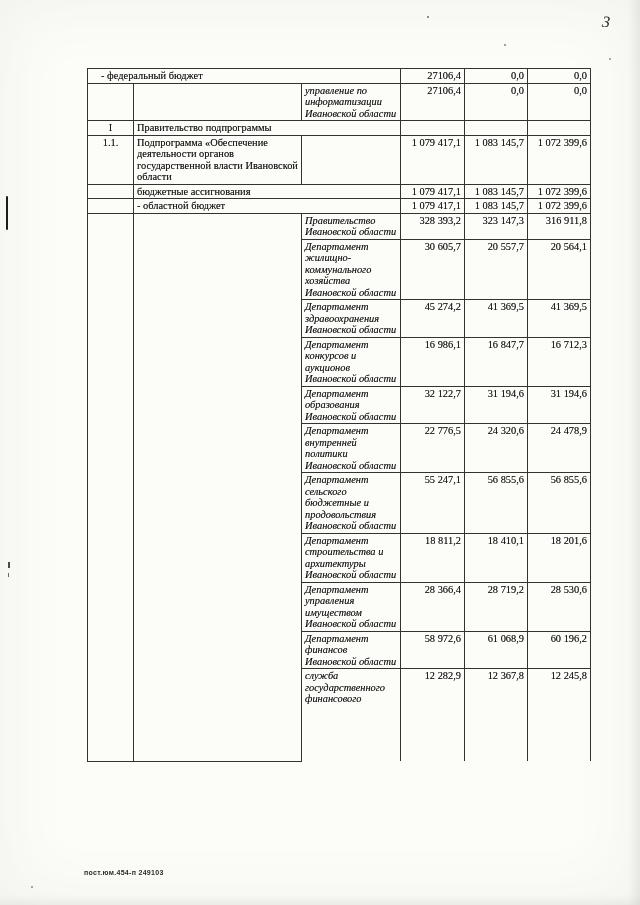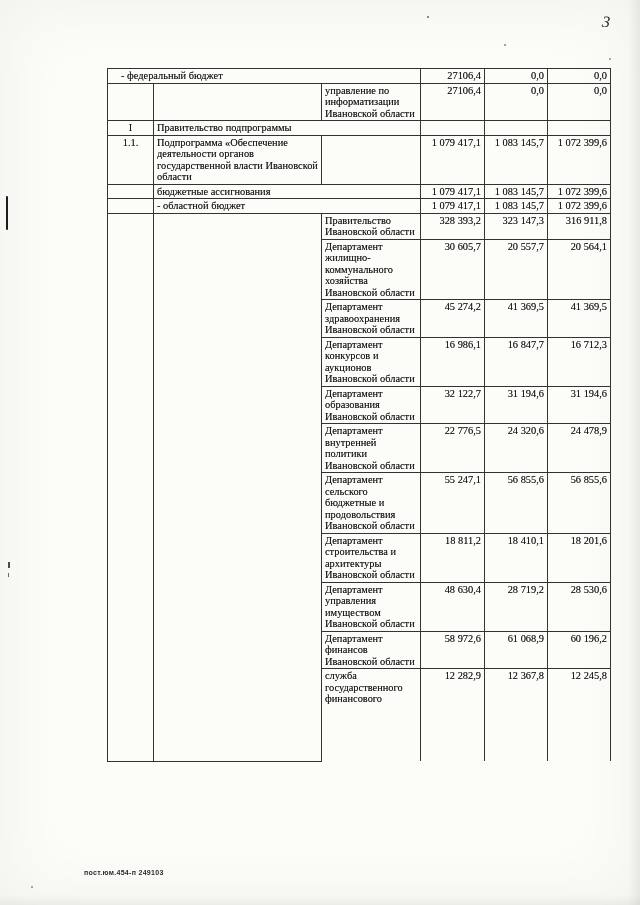--- a/index.html
+++ b/index.html
@@ -23,40 +23,40 @@
     position: absolute; left: 0; bottom: 0; width: 100%; height: 10px;
     background: linear-gradient(to bottom, rgba(0,0,0,0), rgba(60,60,55,.06));
   }
   .page-number {
     position: absolute; left: 602px; top: 13px;
     font-size: 16px; font-style: italic; color: #1f1f1f;
     transform: rotate(4deg);
   }
   .table-wrap {
     position: absolute; left: 87px; top: 68px;
-    width: 506px; height: 792px; overflow: hidden; margin-left: 20px;
+    width: 506px; height: 792px; overflow: hidden;
   }
   table.budget {
     border-collapse: collapse; table-layout: fixed;
     width: 503px;
     font-size: 10.4px; line-height: 11.5px;
     color: #141414;
     text-shadow: 0 0 0.4px rgba(20,20,20,.55);
   }
   table.budget td {
     border: 1px solid #35332f;
     padding: 1px 3px;
     vertical-align: top;
     overflow: hidden;
     word-wrap: break-word;
   }
   td.cell-num  { text-align: center; }
   td.cell-desc { padding: 1px 4px 1px 6px; }
   td.cell-desc.indent { padding-left: 13px; }
-  td.cell-org  { padding: 1px 4px 1px 5px; }
+  td.cell-org  { padding: 1px 4px 1px 5px; font-style: italic; }
   td.cell-val  { text-align: right; vertical-align: middle; white-space: nowrap; padding: 1px 1px; }
   td.no-bottom { border-bottom: none; }
   tr:last-child td { border-bottom: none; height: 90px; }
   .footer-note {
     position: absolute; left: 84px; top: 869px;
     font-family: "Liberation Sans", "DejaVu Sans", sans-serif;
     font-size: 7px; font-weight: bold; letter-spacing: .3px;
     color: #2b2b2b;
   }
   .artifact { position: absolute; background: #1c1c1c; }
@@ -171,21 +171,21 @@
             <td class="cell-val">56 855,6</td>
           </tr>
           <tr>
             <td class="cell-org">Департамент строительства и архитектуры Ивановской области</td>
             <td class="cell-val">18 811,2</td>
             <td class="cell-val">18 410,1</td>
             <td class="cell-val">18 201,6</td>
           </tr>
           <tr>
             <td class="cell-org">Департамент управления имуществом Ивановской области</td>
-            <td class="cell-val">48 630,4</td>
+            <td class="cell-val">28 366,4</td>
             <td class="cell-val">28 719,2</td>
             <td class="cell-val">28 530,6</td>
           </tr>
           <tr>
             <td class="cell-org">Департамент финансов Ивановской области</td>
             <td class="cell-val">58 972,6</td>
             <td class="cell-val">61 068,9</td>
             <td class="cell-val">60 196,2</td>
           </tr>
           <tr>

